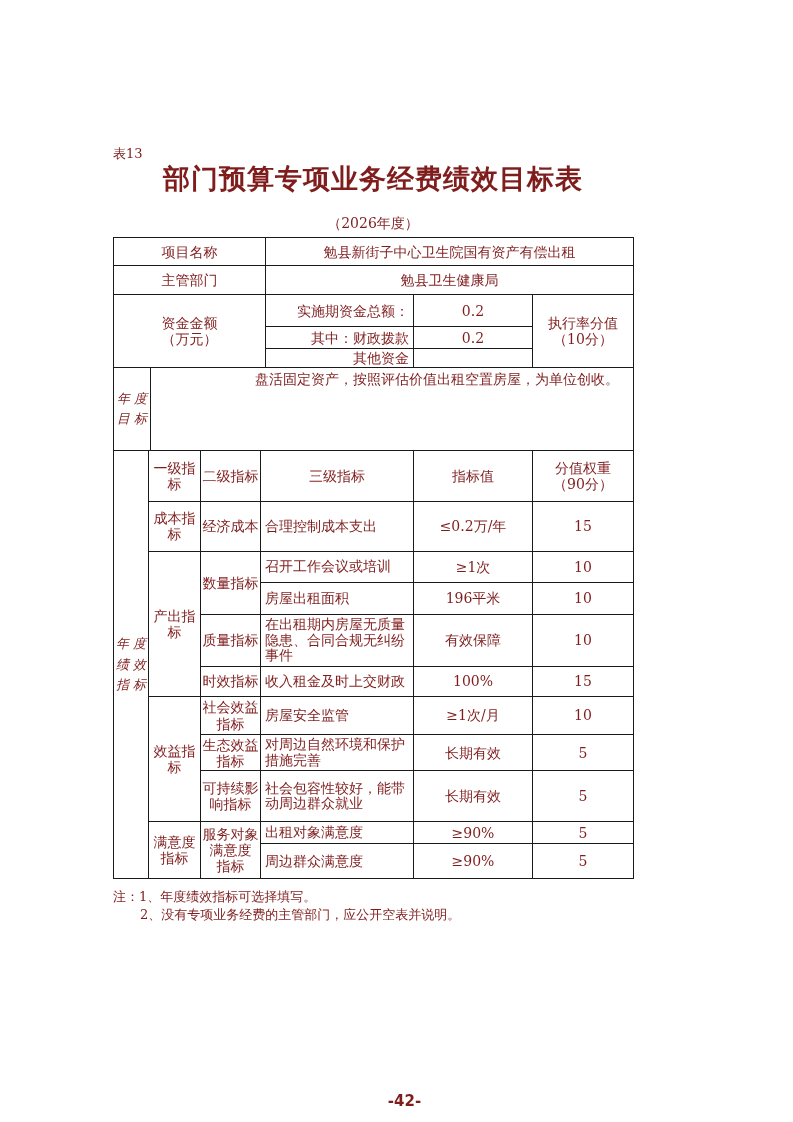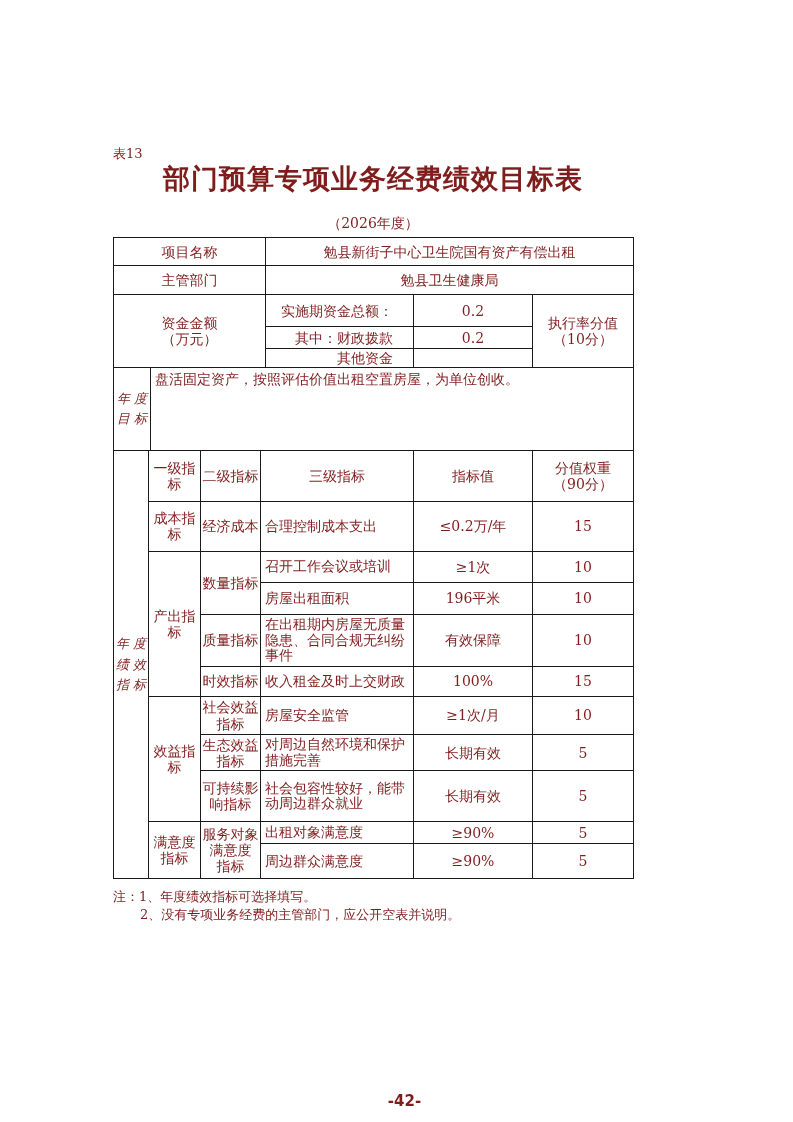--- a/index.html
+++ b/index.html
@@ -49,22 +49,22 @@
     font-weight: normal;
     text-align: center;
     vertical-align: middle;
     line-height: 1.15;
     padding: 1px 2px;
     overflow: hidden;
   }
   .t1 { margin-top: 4px; }
   .t2 { margin-top: -1.5px; }
   .pre { white-space: pre-line; }
-  .right { text-align: right; padding-right: 20px; }
-  .goal-text-cell { text-align: left; vertical-align: top; padding: 3px 4px; }
+  .right { text-align: right; padding-right: 4px; }
+  .goal-text-cell { text-align: right; vertical-align: top; padding: 3px 14px; }
   .vlabel { font-size: 13px; padding: 0; line-height: 1.55; font-style: italic; }
   .lvl2 { padding: 0 1px; }
   .lvl3 { text-align: left; padding: 2px 4px; line-height: 1.12; }
   .notes {
     margin-top: 9px;
     font-size: 13px;
     line-height: 1.32;
   }
   .note-indent { padding-left: 27px; }
   .page-number {

